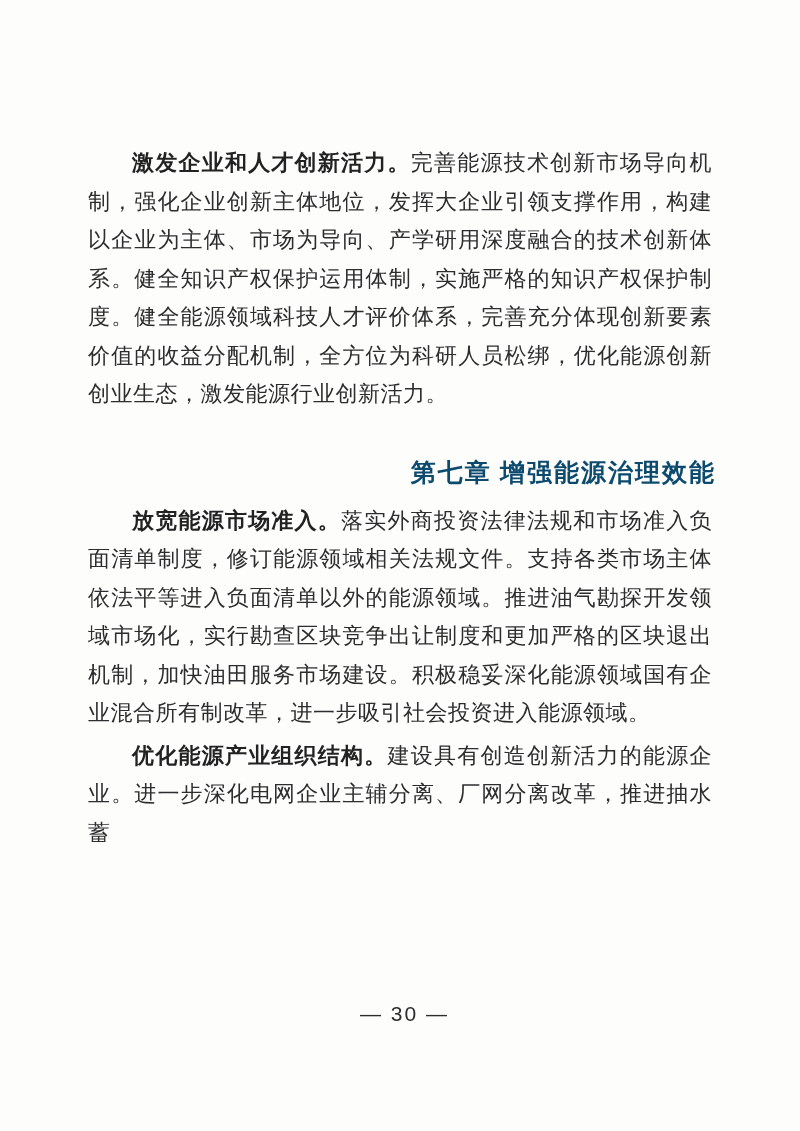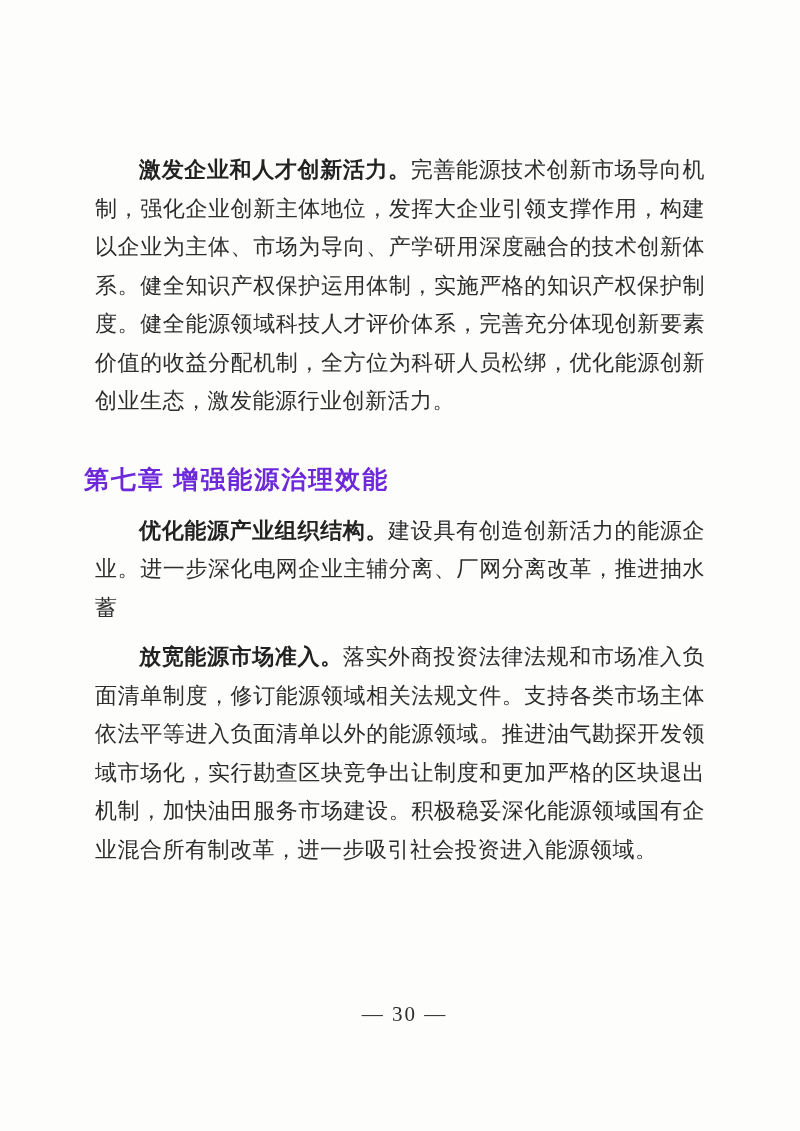--- a/index.html
+++ b/index.html
@@ -16,40 +16,40 @@
     font-family: "Liberation Serif", "DejaVu Serif", serif;
     color: #2d2d2d;
   }
   .content {
     position: absolute;
     left: 84px;
     top: 140px;
     width: 632px;
   }
   p.body-para {
-    margin: 11px;
+    margin: 4px;
     font-size: 22px;
     line-height: 38.5px;
     letter-spacing: 0.5px;
     text-align: justify;
     text-indent: 2em;
     word-break: break-all;
   }
   p.body-para .lead {
     font-weight: bold;
     color: #222222;
   }
   h1.chapter-heading {
     margin: 38px 0 8px 0;
     font-size: 25px;
     line-height: 42px;
     font-weight: bold;
-    text-align: left;
+    text-align: right;
     letter-spacing: 2px;
-    color: #6d28d9;
+    color: #0c4a6e;
     font-family: "Liberation Serif", "DejaVu Serif", serif;
   }
   h2.section-heading {
     margin: 6px 0 0 0;
     font-size: 23px;
     line-height: 40px;
     font-weight: bold;
     text-indent: 2em;
     letter-spacing: 1px;
     color: #1a1a1a;
@@ -57,35 +57,35 @@
   }
   .page-number {
     position: absolute;
     left: 9px;
     right: 0;
     top: 1002px;
     text-align: center;
     font-size: 21px;
     letter-spacing: 2px;
     color: #2d2d2d;
-    font-family: Liberation Serif, serif;
+    font-family: Liberation Sans, sans-serif;
   }
 </style>
 </head>
 <body>
 
 <div class="page">
   <div class="content">
 
     <p class="body-para"><span class="lead">激发企业和人才创新活力。</span><span>完善能源技术创新市场导向机制，强化企业创新主体地位，发挥大企业引领支撑作用，构建以企业为主体、市场为导向、产学研用深度融合的技术创新体系。健全知识产权保护运用体制，实施严格的知识产权保护制度。健全能源领域科技人才评价体系，完善充分体现创新要素价值的收益分配机制，全方位为科研人员松绑，优化能源创新创业生态，激发能源行业创新活力。</span></p>
 
     <h1 class="chapter-heading">第七章 增强能源治理效能</h1>
 
 
 
+    <p class="body-para"><span class="lead">放宽能源市场准入。</span><span>落实外商投资法律法规和市场准入负面清单制度，修订能源领域相关法规文件。支持各类市场主体依法平等进入负面清单以外的能源领域。推进油气勘探开发领域市场化，实行勘查区块竞争出让制度和更加严格的区块退出机制，加快油田服务市场建设。积极稳妥深化能源领域国有企业混合所有制改革，进一步吸引社会投资进入能源领域。</span></p>
+
     <p class="body-para"><span class="lead">优化能源产业组织结构。</span><span>建设具有创造创新活力的能源企业。进一步深化电网企业主辅分离、厂网分离改革，推进抽水蓄</span></p>
-
-    <p class="body-para"><span class="lead">放宽能源市场准入。</span><span>落实外商投资法律法规和市场准入负面清单制度，修订能源领域相关法规文件。支持各类市场主体依法平等进入负面清单以外的能源领域。推进油气勘探开发领域市场化，实行勘查区块竞争出让制度和更加严格的区块退出机制，加快油田服务市场建设。积极稳妥深化能源领域国有企业混合所有制改革，进一步吸引社会投资进入能源领域。</span></p>
 
   </div>
 
   <div class="page-number">— 30 —</div>
 </div>
 
 </body></html>

